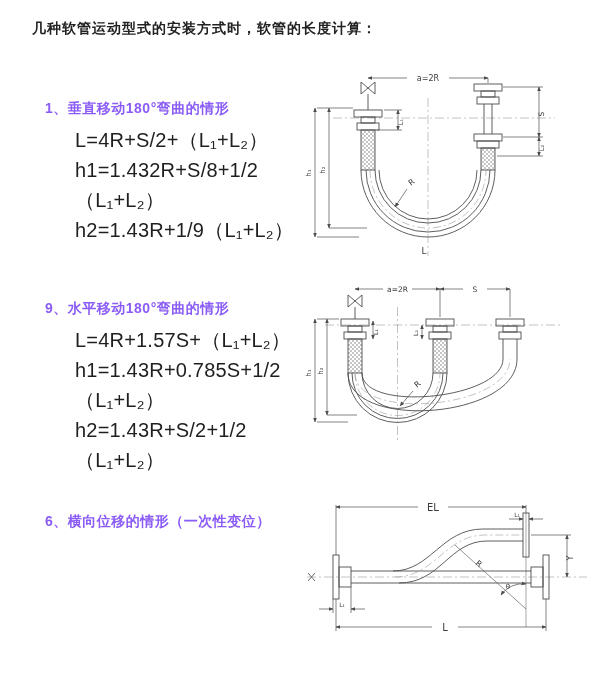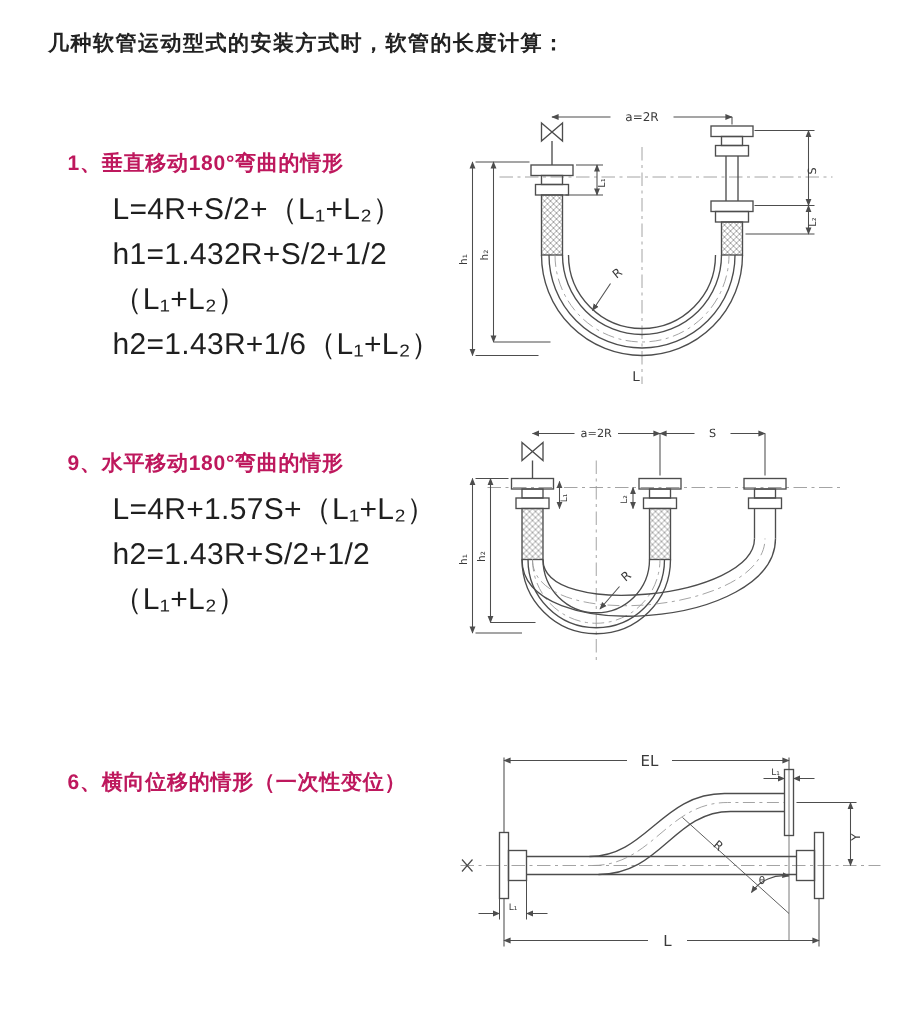--- a/index.html
+++ b/index.html
@@ -5,41 +5,41 @@
   html,body{margin:0;padding:0;background:#fff;}
   .page{
     position:relative;width:600px;height:675px;background:#ffffff;overflow:hidden;
     font-family:"Liberation Sans","DejaVu Sans",sans-serif;color:#1c1c1c;
   }
   .doc-title{
     position:absolute;left:32px;top:20px;font-size:14px;font-weight:bold;
     letter-spacing:1px;color:#222;
   }
   .section{position:absolute;left:45px;width:270px;}
-  .section-heading{font-size:14px;font-weight:bold;letter-spacing:0.5px;color:#be185d;}
+  .section-heading{font-size:14px;font-weight:bold;letter-spacing:0.5px;color:#8b5cf6;}
   .formulas{margin-top:7px;margin-left:30px;}
   .formula{font-size:20px;line-height:30px;color:#1f1f1f;letter-spacing:0.2px;}
   .diagram{position:absolute;}
   svg text{font-family:"DejaVu Sans","Liberation Sans",sans-serif;fill:#3a3a3a;}
   .s1{top:100px;} .s2{top:300px;} .s3{top:513px;}
   .d1{left:303px;top:70px;} .d2{left:305px;top:281px;} .d3{left:295px;top:497px;}
 </style>
 </head>
 <body>
 
 <div class="page">
 
   <div class="doc-title">几种软管运动型式的安装方式时，软管的长度计算：</div>
 
   <div class="section s1">
     <div class="section-heading">1、垂直移动180°弯曲的情形</div>
     <div class="formulas">
       <div class="formula">L=4R+S/2+（L₁+L₂）</div>
-      <div class="formula">h1=1.432R+S/2+1/2（L₁+L₂）</div>
-      <div class="formula">h2=1.43R+1/6（L₁+L₂）</div>
+      <div class="formula">h1=1.432R+S/8+1/2（L₁+L₂）</div>
+      <div class="formula">h2=1.43R+1/9（L₁+L₂）</div>
     </div>
   </div>
 
   <svg class="diagram d1" width="290" height="192" viewBox="0 0 290 192">
     <defs>
       <pattern id="hatch1" width="4" height="4" patternUnits="userSpaceOnUse">
         <path d="M0,4 L4,0 M0,0 L4,4" stroke="#8a8a8a" stroke-width="0.5"></path>
       </pattern>
       <marker id="arr1" viewBox="0 0 10 10" refX="9" refY="5" markerWidth="7" markerHeight="7" orient="auto-start-reverse">
         <path d="M0,1 L10,5 L0,9 z" fill="#4d4d4d"></path>
@@ -111,20 +111,21 @@
       <path d="M104,119 L92,137" marker-end="url(#arr1)"></path>
     </g>
     <text x="108" y="116" font-size="8" transform="rotate(-38 108 116)">R</text>
     <text x="121" y="184" font-size="9" text-anchor="middle">L</text>
   </svg>
 
   <div class="section s2">
     <div class="section-heading">9、水平移动180°弯曲的情形</div>
     <div class="formulas">
       <div class="formula">L=4R+1.57S+（L₁+L₂）</div>
+      <div class="formula">h1=1.43R+0.785S+1/2（L₁+L₂）</div>
       <div class="formula">h2=1.43R+S/2+1/2（L₁+L₂）</div>
     </div>
   </div>
 
   <svg class="diagram d2" width="290" height="172" viewBox="0 0 290 172">
     <defs>
       <pattern id="hatch2" width="4" height="4" patternUnits="userSpaceOnUse">
         <path d="M0,4 L4,0 M0,0 L4,4" stroke="#8a8a8a" stroke-width="0.5"></path>
       </pattern>
       <marker id="arr2" viewBox="0 0 10 10" refX="9" refY="5" markerWidth="7" markerHeight="7" orient="auto-start-reverse">

